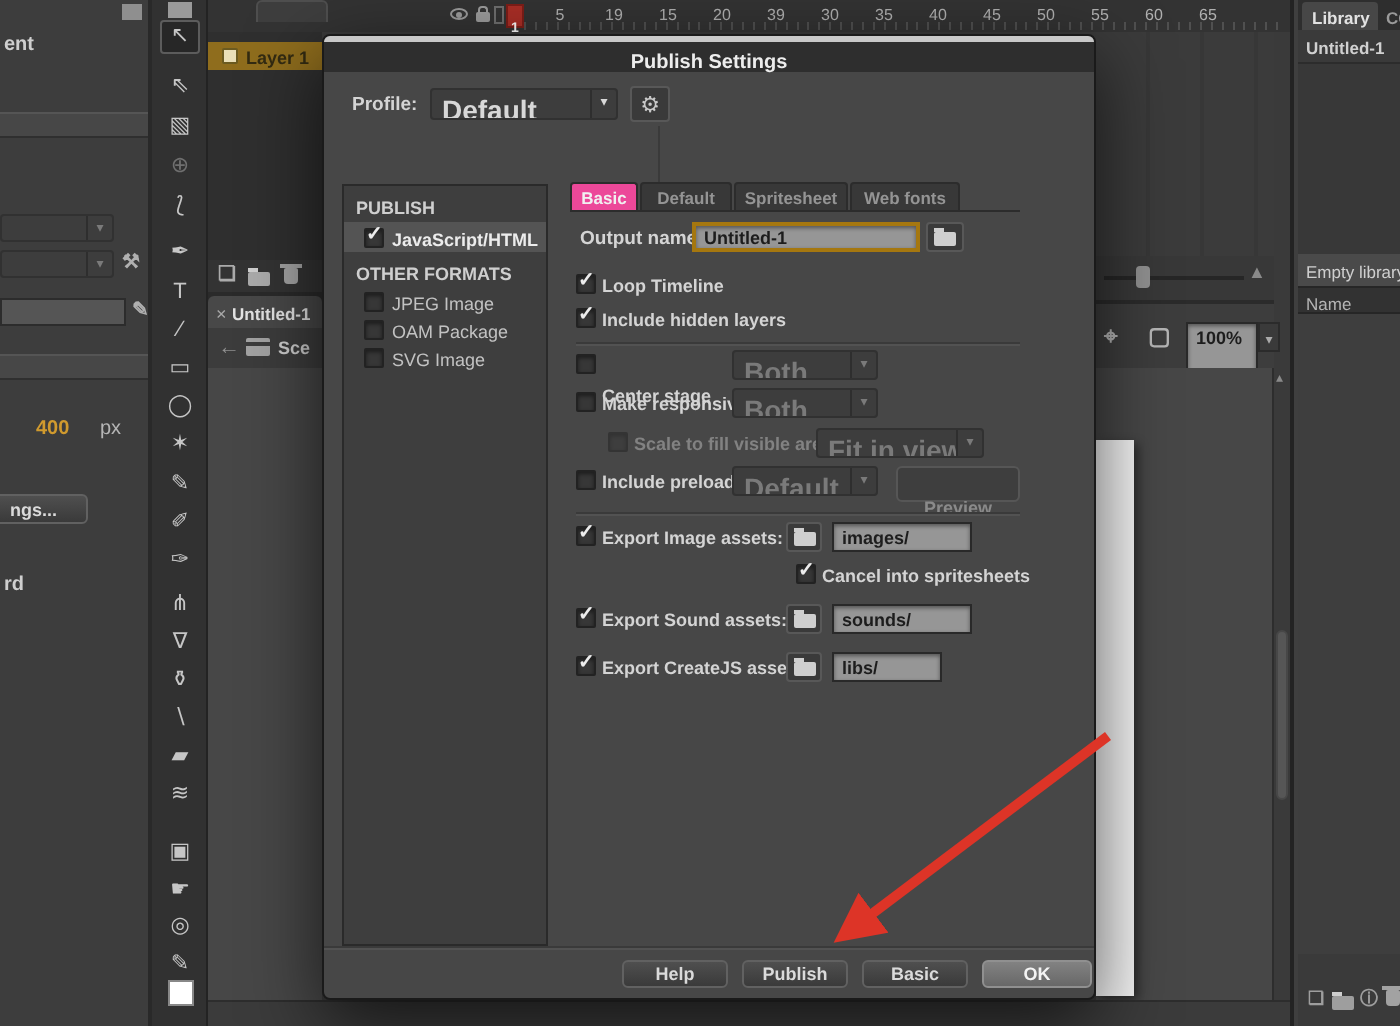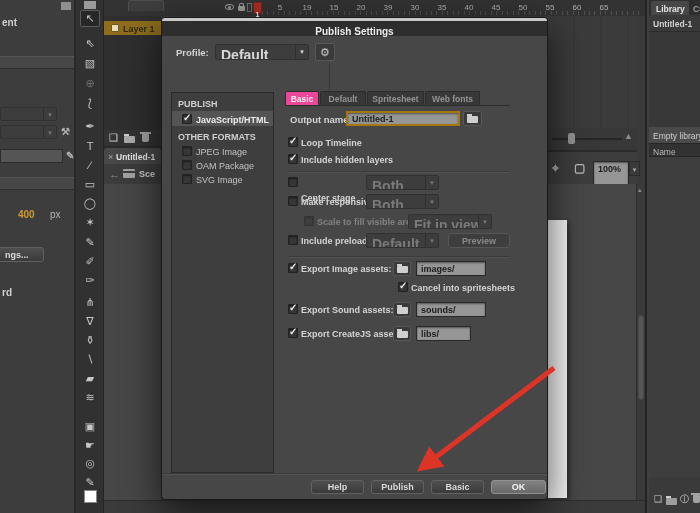--- a/index.html
+++ b/index.html
@@ -262,21 +262,21 @@
       <span class="v">Fit in view</span>
       <span class="ar">▾</span>
     </div>
 
   <span class="cb" style="left:126px;top:217px"></span>
   <span class="tx" style="left:139px;top:219px">Include preloader</span>
   <div class="dd" style="left:204px;top:215px;width:73px;height:15px">
       <span class="v">Default</span>
       <span class="ar">▾</span>
     </div>
-  <div class="btn" style="left:286px;top:215px;width:62px;height:15px;background:#3e3e3e;border-color:#565656;color:#8a8a8a;padding-top:3px">Preview</div>
+  <div class="btn" style="left:286px;top:215px;width:62px;height:15px;background:#3e3e3e;border-color:#565656;color:#8a8a8a;padding-top:16px">Preview</div>
   <div class="hr" style="left:126px;top:238px;width:222px"></div>
 
   <span class="cb" style="left:126px;top:245px">
       <span>✓</span>
     </span>
   <span class="tx" style="left:139px;top:247px">Export Image assets:</span>
   <div class="fbtn" style="left:231px;top:243px;width:18px;height:15px">
       <span class="folder"></span>
     </div>
   <div class="fld" style="left:254px;top:243px;width:70px;height:15px">images/</div>

